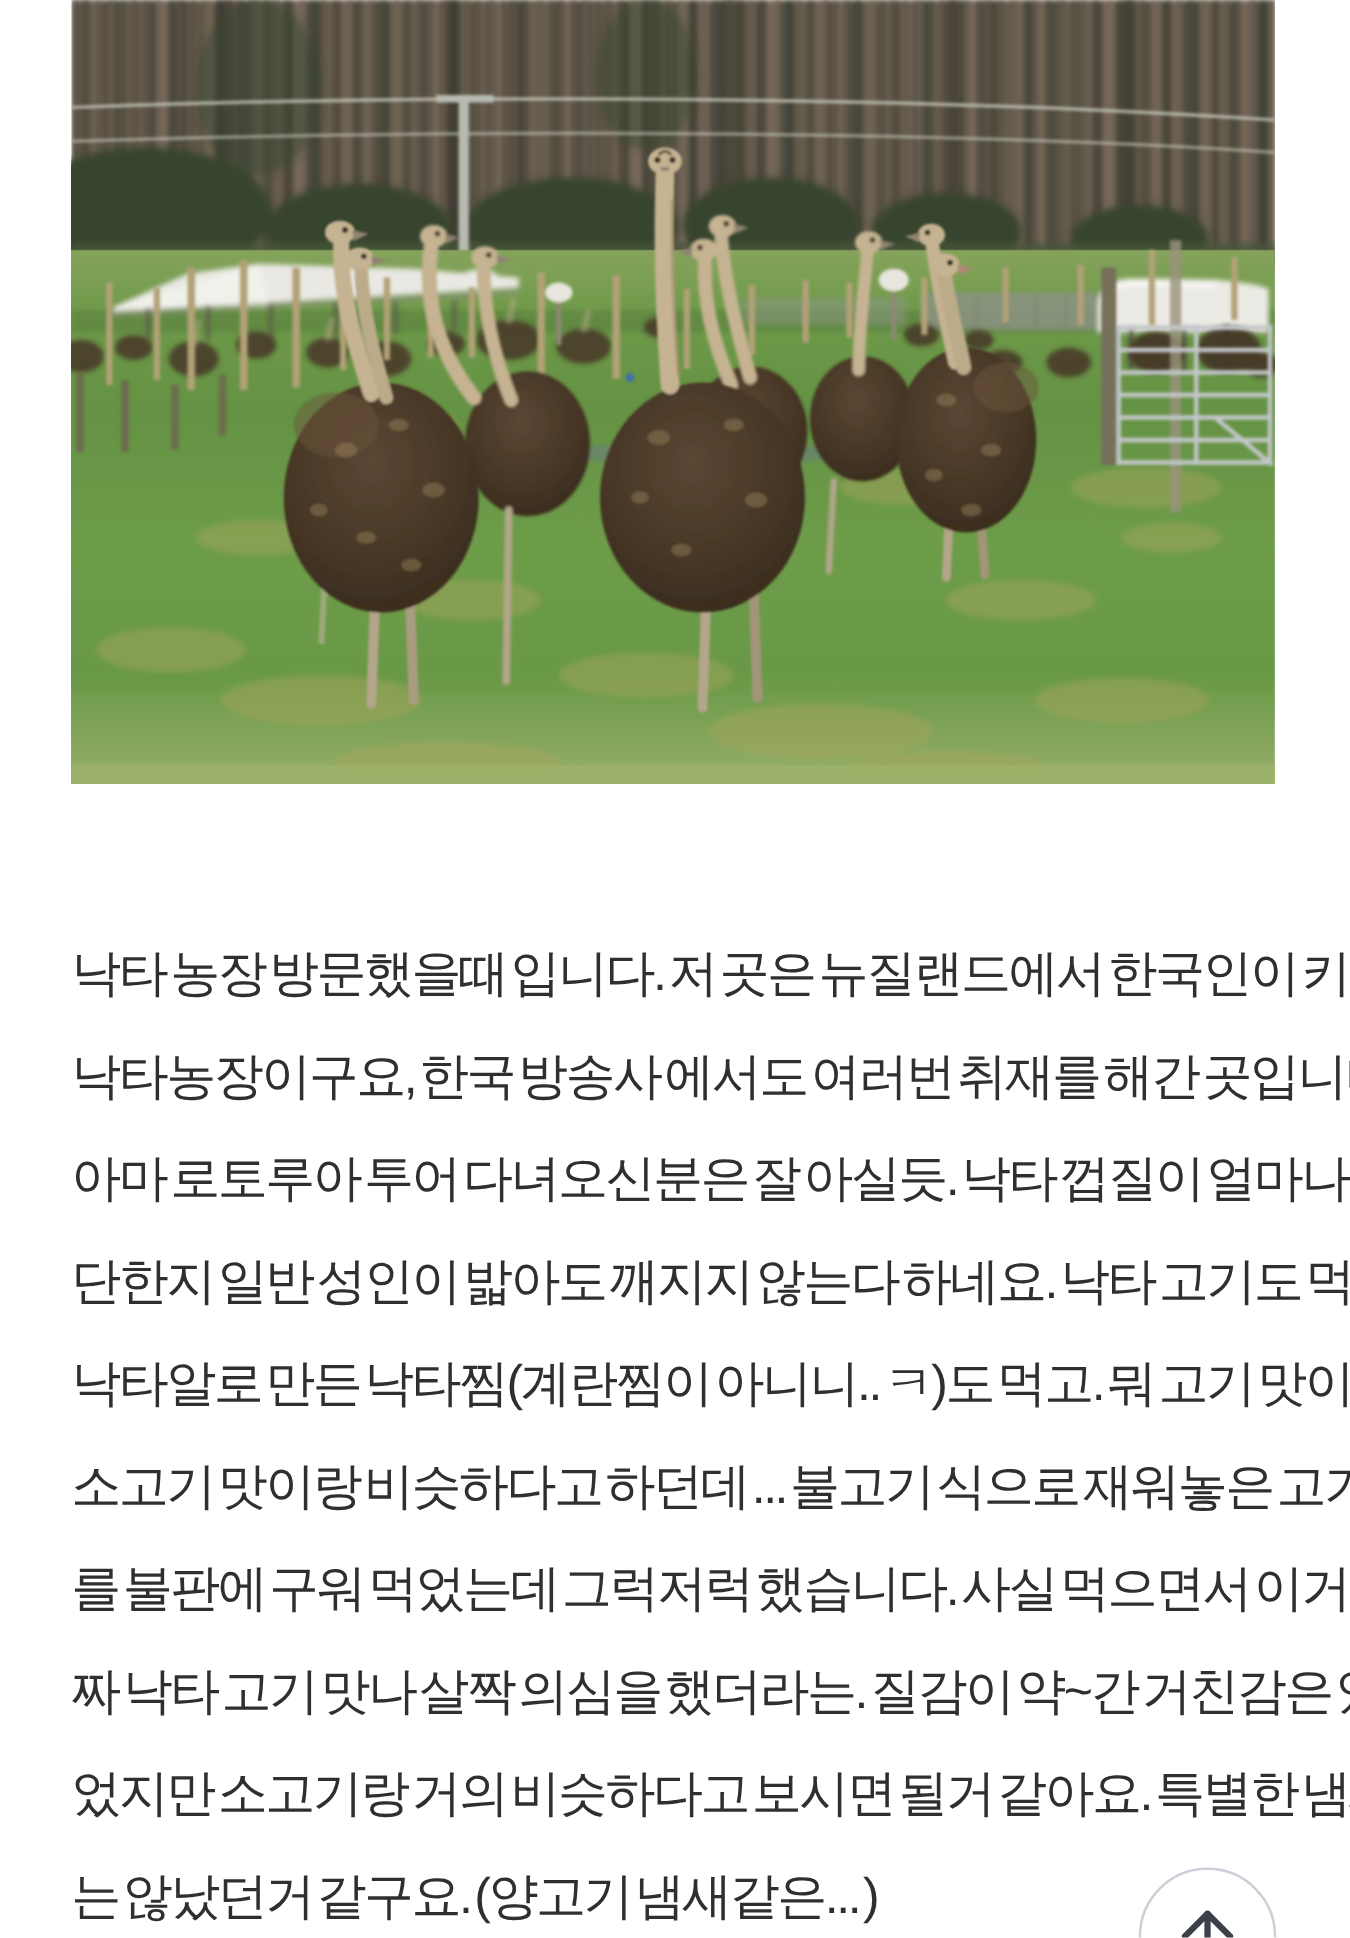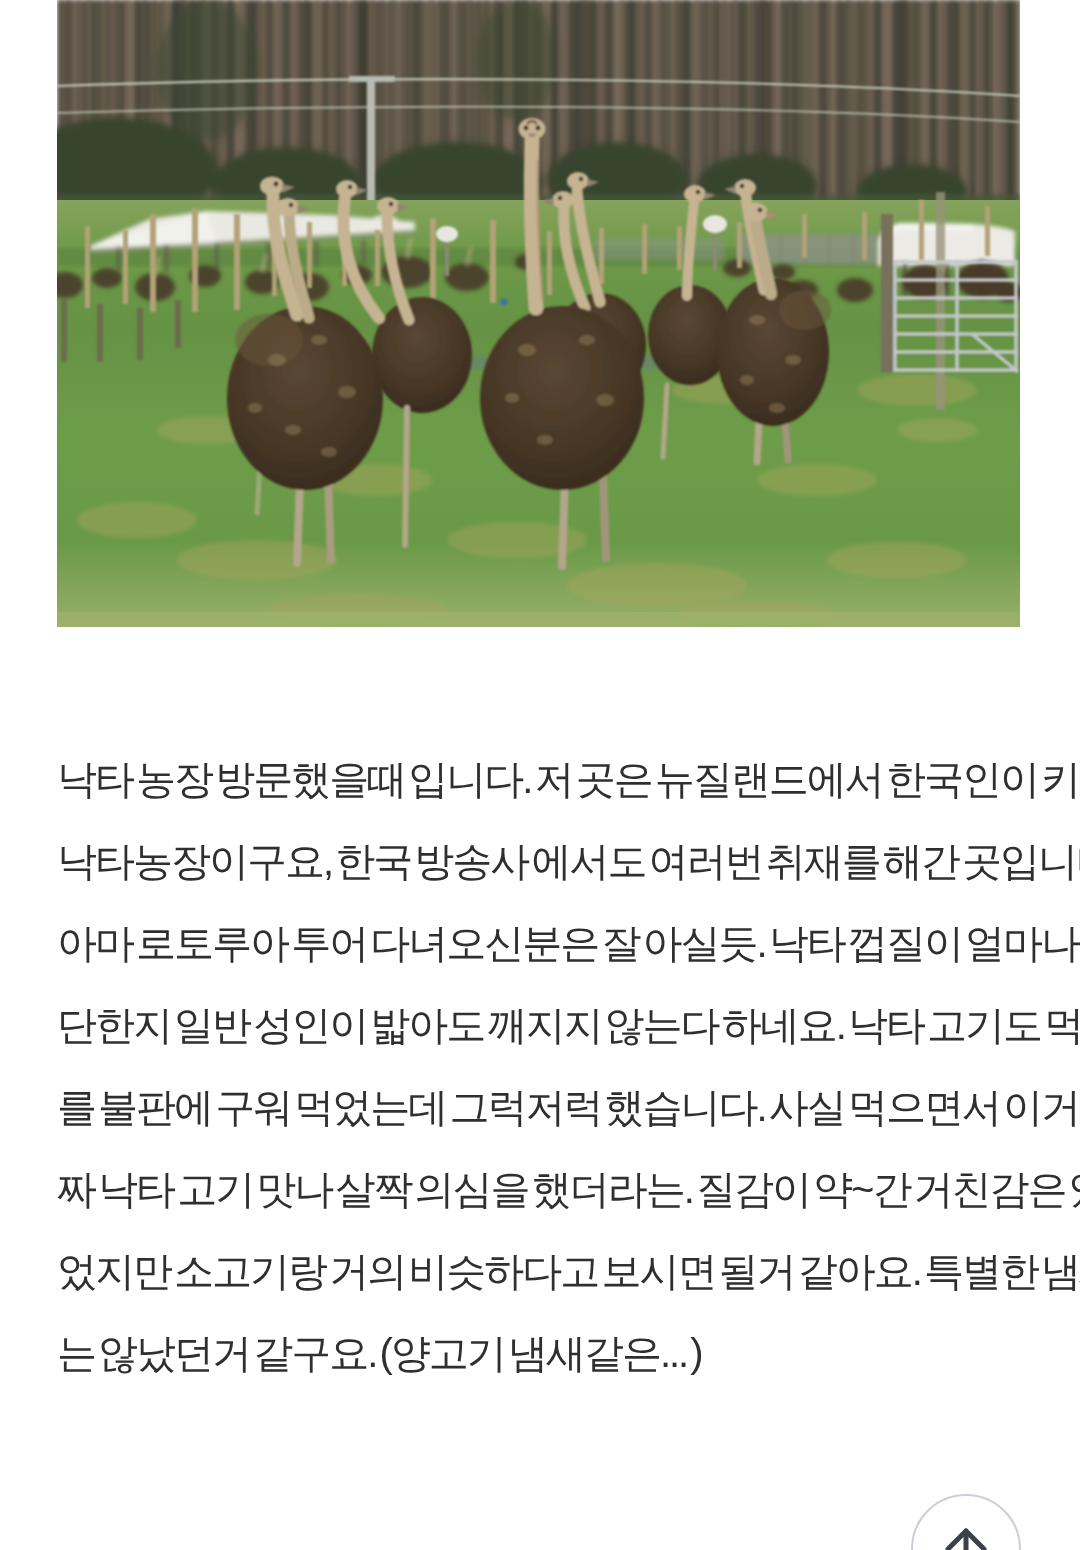--- a/index.html
+++ b/index.html
@@ -343,20 +343,22 @@
         </g>
       </g>
     </svg>
   </figure>
 
   <div class="text-block">
     <p class="tline">낙타 농장 방문했을때 입니다. 저 곳은 뉴질랜드에서 한국인이 키운</p>
     <p class="tline">낙타농장이구요, 한국 방송사 에서도 여러번 취재를 해간 곳입니다.</p>
     <p class="tline">아마 로토루아 투어 다녀오신분은 잘 아실듯. 낙타 껍질이 얼마나 단</p>
     <p class="tline">단한지 일반 성인이 밟아도 깨지지 않는다 하네요. 낙타 고기도 먹고</p>
+    <p class="tline">낙타알로 만든 낙타찜(계란찜이 아니니.. ㅋ)도 먹고. 뭐 고기 맛이</p>
+    <p class="tline">소고기 맛이랑 비슷하다고 하던데 ... 불고기 식으로 재워놓은 고기</p>
     <p class="tline">를 불판에 구워 먹었는데 그럭저럭 했습니다. 사실 먹으면서 이거 진</p>
     <p class="tline">짜 낙타 고기 맛나 살짝 의심을 했더라는. 질감이 약~간 거친감은 있</p>
     <p class="tline">었지만 소고기랑 거의 비슷하다고 보시면 될거 같아요. 특별한 냄새</p>
     <p class="tline">는 않났던거 같구요. (양고기 냄새같은... )</p>
   </div>
 
   <button class="scroll-top" aria-label="scroll to top">
     <svg width="60" height="60" viewBox="0 0 60 60">
       <g stroke="#3b4049" stroke-width="5" fill="none" stroke-linecap="round" stroke-linejoin="round">
         <path d="M12,29 L30,11 L48,29"></path>

